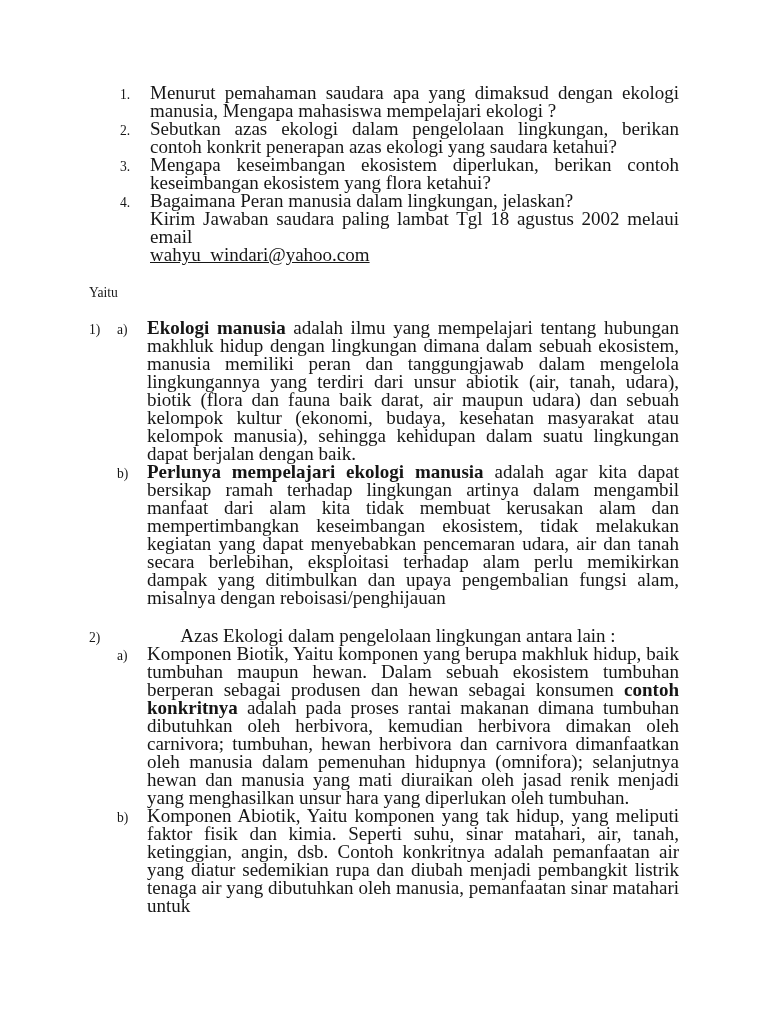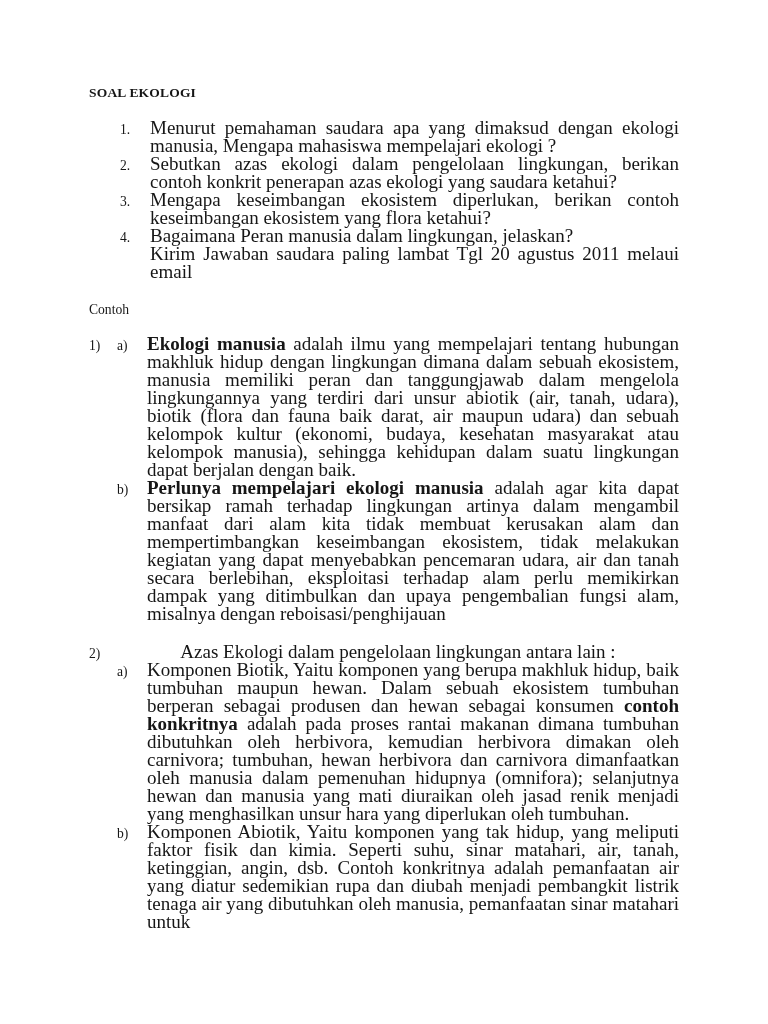--- a/index.html
+++ b/index.html
@@ -134,21 +134,20 @@
 
   
   .content { text-rendering: optimizeLegibility; }
 </style>
 </head>
 <body>
 
 <div class="page">
   <div class="content">
 
-    <h1 class="doc-title">SOAL EKOLOGI</h1>
 
     <ol class="qlist">
 
       <li>
         <span class="marker">1.</span>
         <p class="para">Menurut pemahaman saudara apa yang dimaksud dengan ekologi manusia, Mengapa mahasiswa mempelajari ekologi ?</p>
       </li>
 
       <li>
         <span class="marker">2.</span>
@@ -156,26 +155,27 @@
       </li>
 
       <li>
         <span class="marker">3.</span>
         <p class="para">Mengapa keseimbangan ekosistem diperlukan, berikan contoh keseimbangan ekosistem yang flora ketahui?</p>
       </li>
 
       <li>
         <span class="marker">4.</span>
         <p class="para">Bagaimana Peran manusia dalam lingkungan, jelaskan?</p>
-        <p class="para">Kirim Jawaban saudara paling lambat Tgl 20 agustus 2011 melaui email</p>
+        <p class="para">Kirim Jawaban saudara paling lambat Tgl 18 agustus 2002 melaui email</p>
+        <p class="para" style="text-align:left;"><a class="email-link" href="#">wahyu_windari@yahoo.com</a></p>
       </li>
 
     </ol>
 
-    <div class="jawab-label">Contoh</div>
+    <div class="jawab-label">Yaitu</div>
 
     <ol class="alist">
 
       <li>
         <span class="marker">1)</span>
 
         <ul class="sublist">
           <li>
             <span class="marker">a)</span>
             <p class="para"><b>Ekologi manusia</b><span> adalah ilmu yang mempelajari tentang hubungan makhluk hidup dengan lingkungan dimana dalam sebuah ekosistem, manusia memiliki peran dan tanggungjawab dalam mengelola lingkungannya yang terdiri dari unsur abiotik (air, tanah, udara), biotik (flora dan fauna baik darat, air maupun udara) dan sebuah kelompok kultur (ekonomi, budaya, kesehatan masyarakat atau kelompok manusia), sehingga kehidupan dalam suatu  lingkungan dapat berjalan dengan baik.</span></p>

